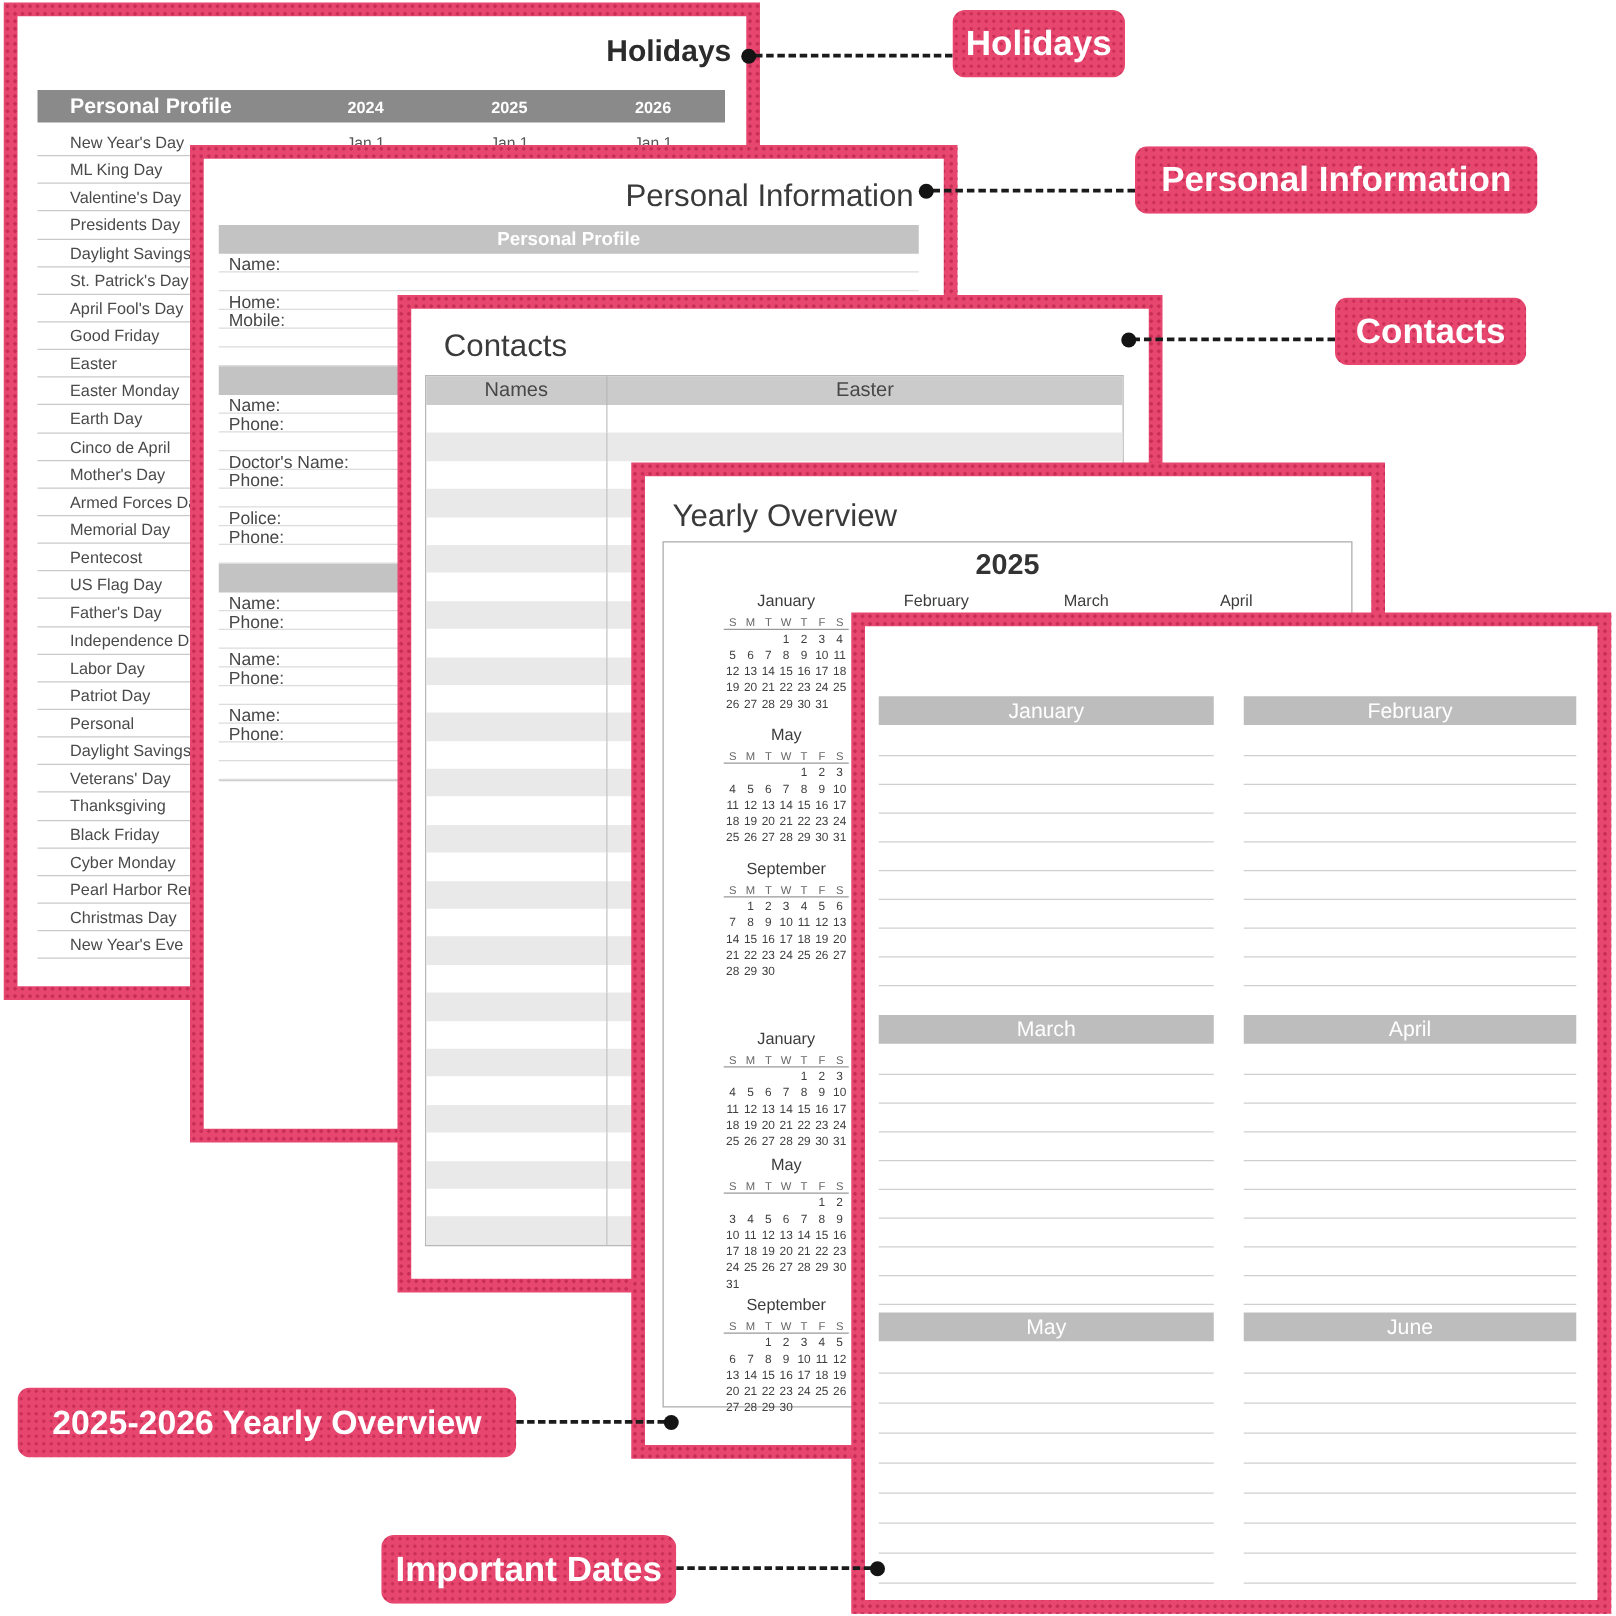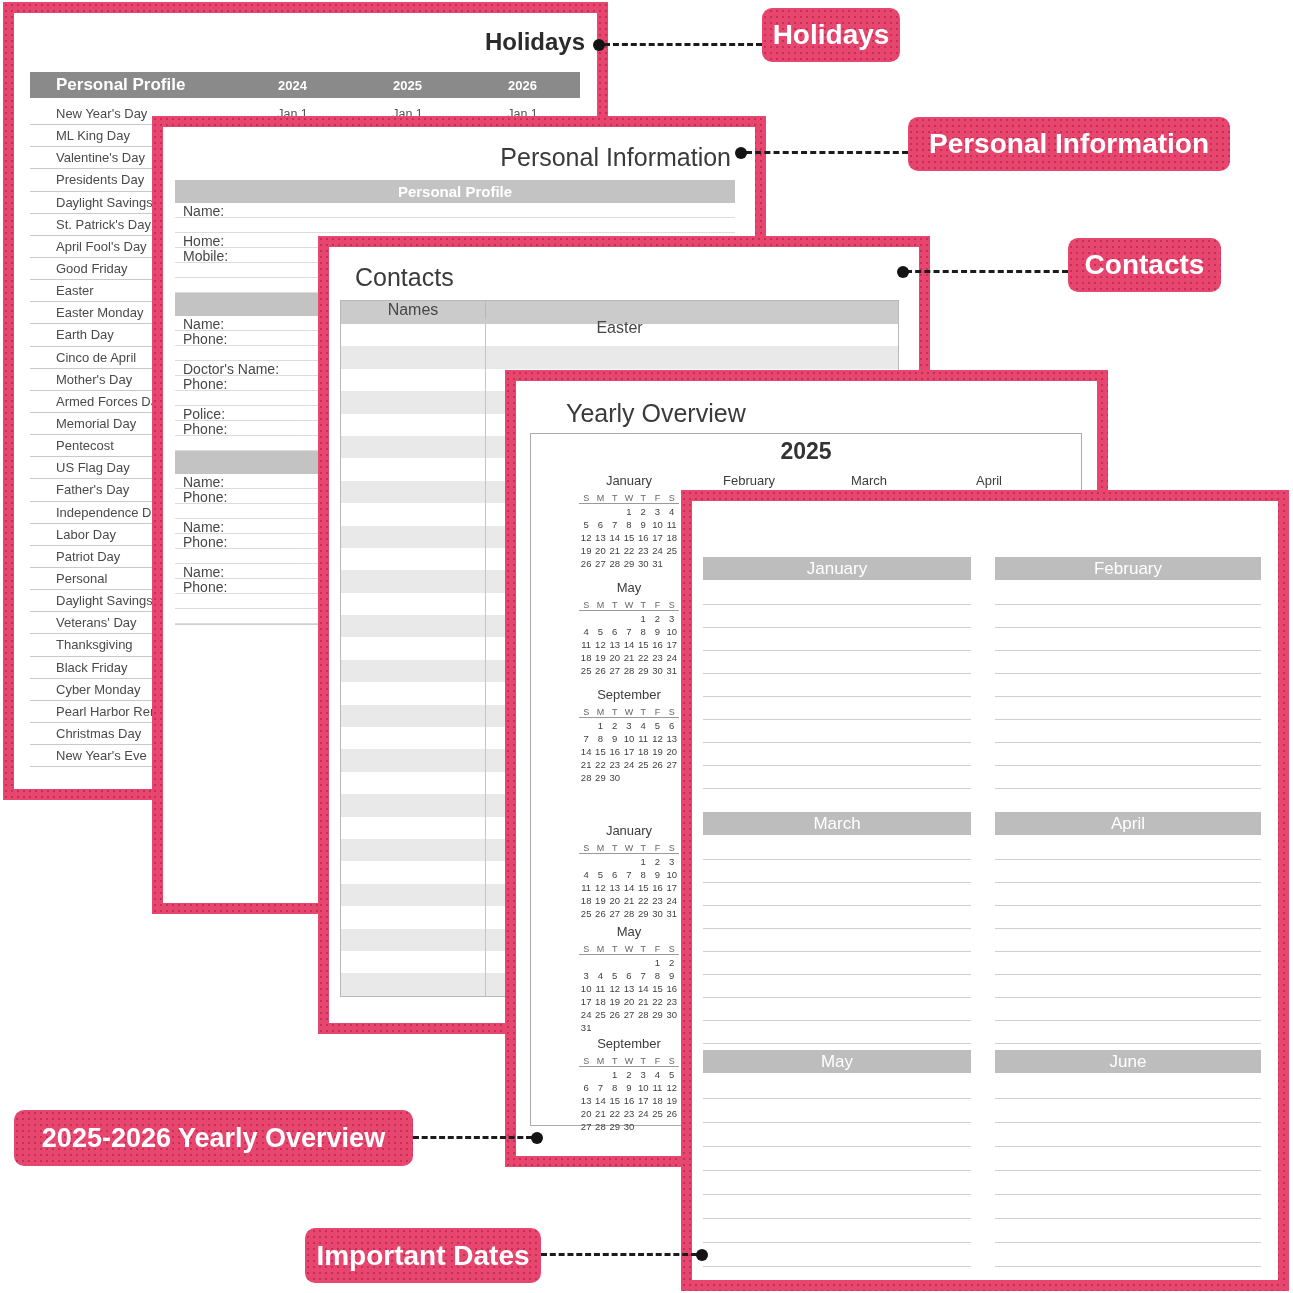--- a/index.html
+++ b/index.html
@@ -35,31 +35,31 @@
   .p2-title { position:absolute; top:16px; right:24px; font-size:25px; color:#3a3a3a; }
   .p2-table { position:absolute; left:12px; top:53px; width:560px; border-bottom:1px solid #cfcfcf; }
   .p2-sechdr { height:23px; background:#c3c3c3; color:#fff; font-size:15px; font-weight:bold;
                display:flex; align-items:center; justify-content:center; }
   .p2-row { height:15px; border-bottom:1px solid #dcdcdc; display:flex; align-items:flex-start; }
   .p2-label { padding-left:8px; font-size:14px; color:#474747; white-space:nowrap; }
 
   
   .p3-title { position:absolute; left:26px; top:16px; font-size:25px; color:#3a3a3a; }
   .p3-table { position:absolute; left:11px; top:53px; width:559px; border:1px solid #b8b8b8; }
-  .p3-hdr { height:23px; background:#cbcbcb; display:flex;flex-direction:column; }
+  .p3-hdr { height:23px; background:#cbcbcb; display:flex; }
   .p3-hdr span { font-size:16px; color:#474747; display:flex; align-items:center; justify-content:center; }
   .p3-hc1 { width:145px; border-right:1px solid #b8b8b8; }
   .p3-hc2 { flex:1; }
   .p3-row { height:22.4px; display:flex; }
   .p3-row.alt { background:#e9e9e9; }
   .p3-c1 { width:145px; border-right:1px solid #c4c4c4; }
   .p3-c2 { flex:1; }
 
   
-  .p4-title { position:absolute; left:22px; top:18px; font-size:25px; color:#3a3a3a;margin-left:28px; }
+  .p4-title { position:absolute; left:22px; top:18px; font-size:25px; color:#3a3a3a; }
   .p4-box { position:absolute; left:14px; top:52px; width:552px; height:693px; border:1px solid #ababab; }
   .p4-year { position:absolute; top:4px; left:0; width:100%; text-align:center;
              font-size:23px; font-weight:bold; color:#333; }
   .p4-year2 { top:364px; }
   .cal { position:absolute; width:100px; }
   .cal-name { text-align:center; font-size:13px; color:#3d3d3d; height:16px; margin-bottom:4px; white-space:nowrap; }
   .cal-hdr { display:flex; border-bottom:1px solid #999; height:11px; margin-bottom:1px; }
   .cal-hdr .cal-cell { color:#666; font-size:9px; }
   .cal-cell { width:14.28%; text-align:center; font-size:9px; }
   .cal-week { display:flex; height:13px; align-items:center; }

